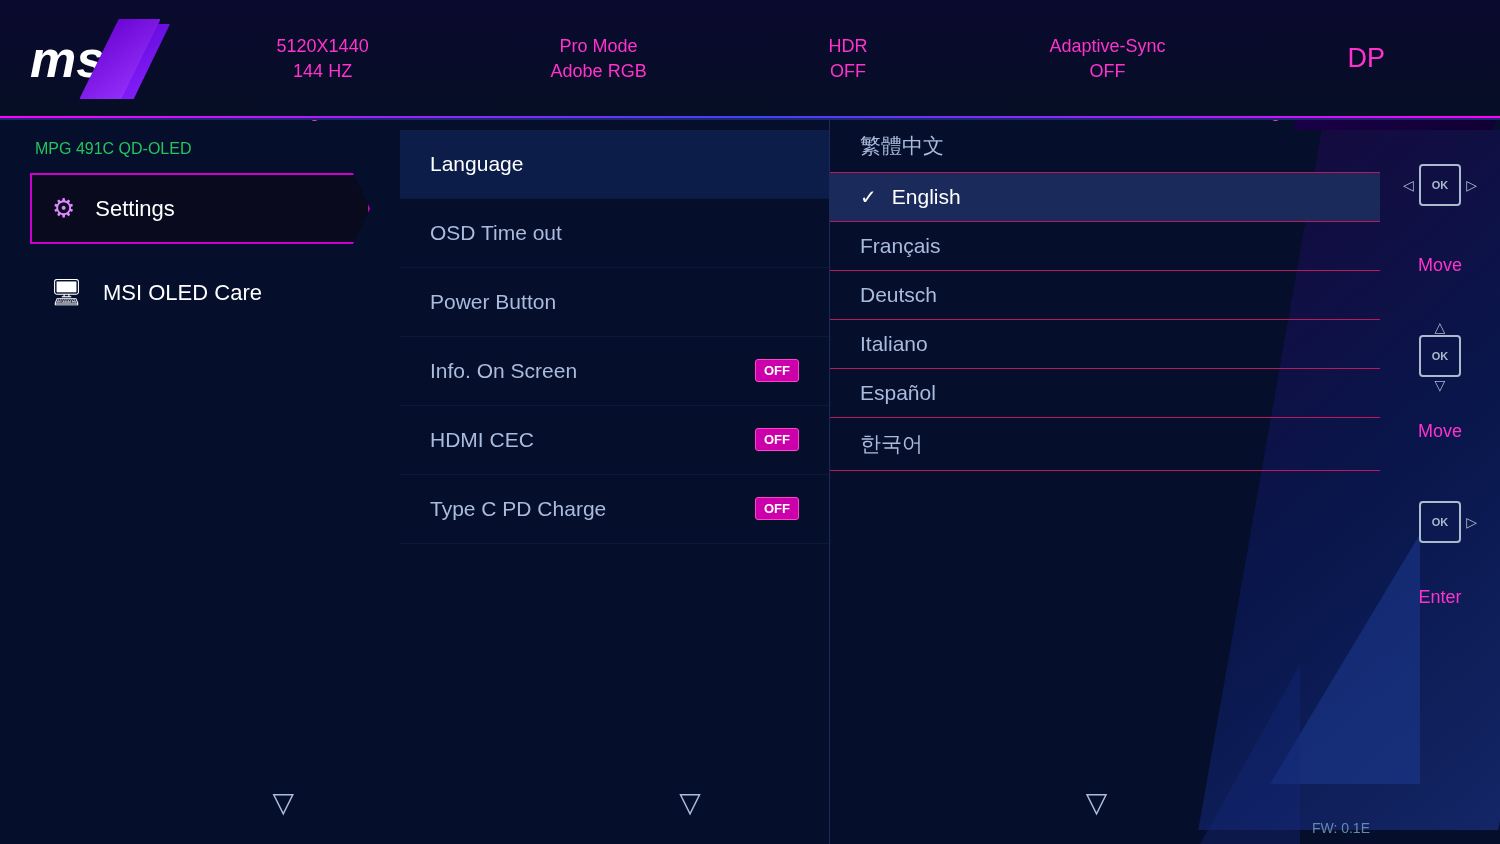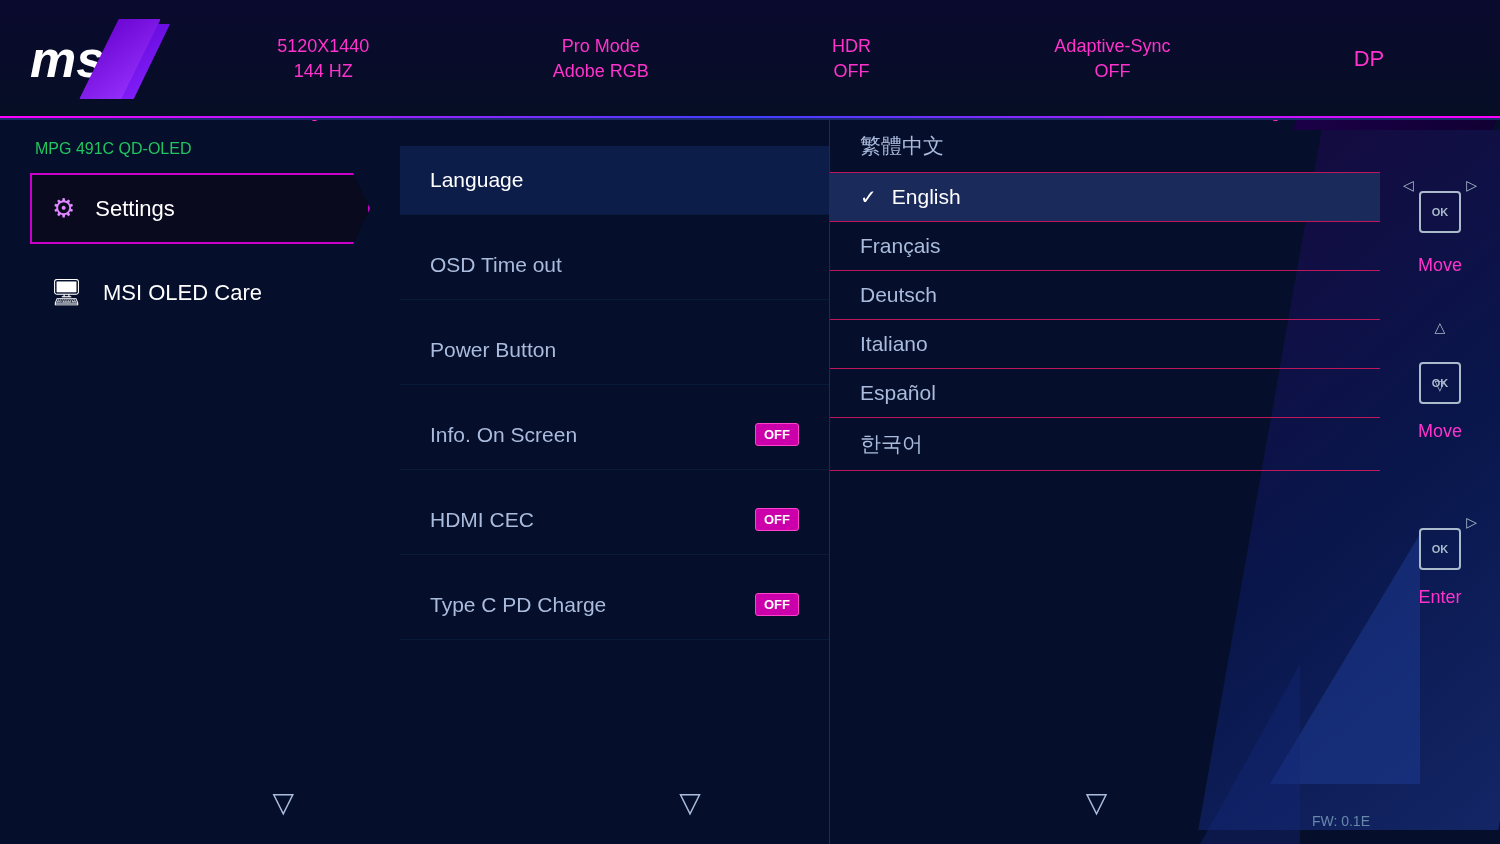--- a/index.html
+++ b/index.html
@@ -106,21 +106,21 @@
 
     .header-stat {
       text-align: center;
       color: #ff33cc;
       font-size: 18px;
       line-height: 1.4;
       margin-left: 12px;
     }
 
     .header-stat.dp {
-      font-size: 22px;
+      font-size: 27px;
     }
 
     
     .main-content {
       display: flex;
       height: calc(844px - 120px);
       position: relative;
     }
 
     
@@ -171,21 +171,20 @@
       padding: 10px 0;
       border-right: 1px solid #1a2a5a;
     }
 
     .menu-item {
       padding: 22px 30px;
       color: #aabbdd;
       font-size: 21px;
       cursor: pointer;
       border-bottom: 1px solid #0a1a3a;
-      margin-top: 16px;
     }
 
     .menu-item:first-child {
       background: #0d1d4a;
       color: white;
     }
 
     .menu-item.with-badge {
       display: flex;
       align-items: flex-start;
@@ -261,21 +260,20 @@
       width: 42px;
       height: 42px;
       border: 2px solid #aabbcc;
       border-radius: 4px;
       display: flex;
       align-items: center;
       justify-content: center;
       font-size: 11px;
       color: #aabbcc;
       font-weight: bold;
-      margin-top: 27px;
     }
 
     .ok-arrow {
       position: absolute;
       color: #aabbcc;
       font-size: 14px;
     }
     .ok-arrow.left { left: -2px; top: 50%; transform: translateY(-50%); }
     .ok-arrow.right { right: -2px; top: 50%; transform: translateY(-50%); }
     .ok-arrow.top { top: -2px; left: 50%; transform: translateX(-50%); }
@@ -289,21 +287,21 @@
 
     .down-arrow {
       color: #aabbdd;
       font-size: 28px;
       cursor: pointer;
     }
 
     
     .fw-label {
       position: absolute;
-      bottom: 15px;
+      bottom: 8px;
       right: 130px;
       color: #6688aa;
       font-size: 14px;
     }
   </style>
 </head>
 <body>
 
 <div class="bg-decor">
   <div class="bg-triangle1"></div>

